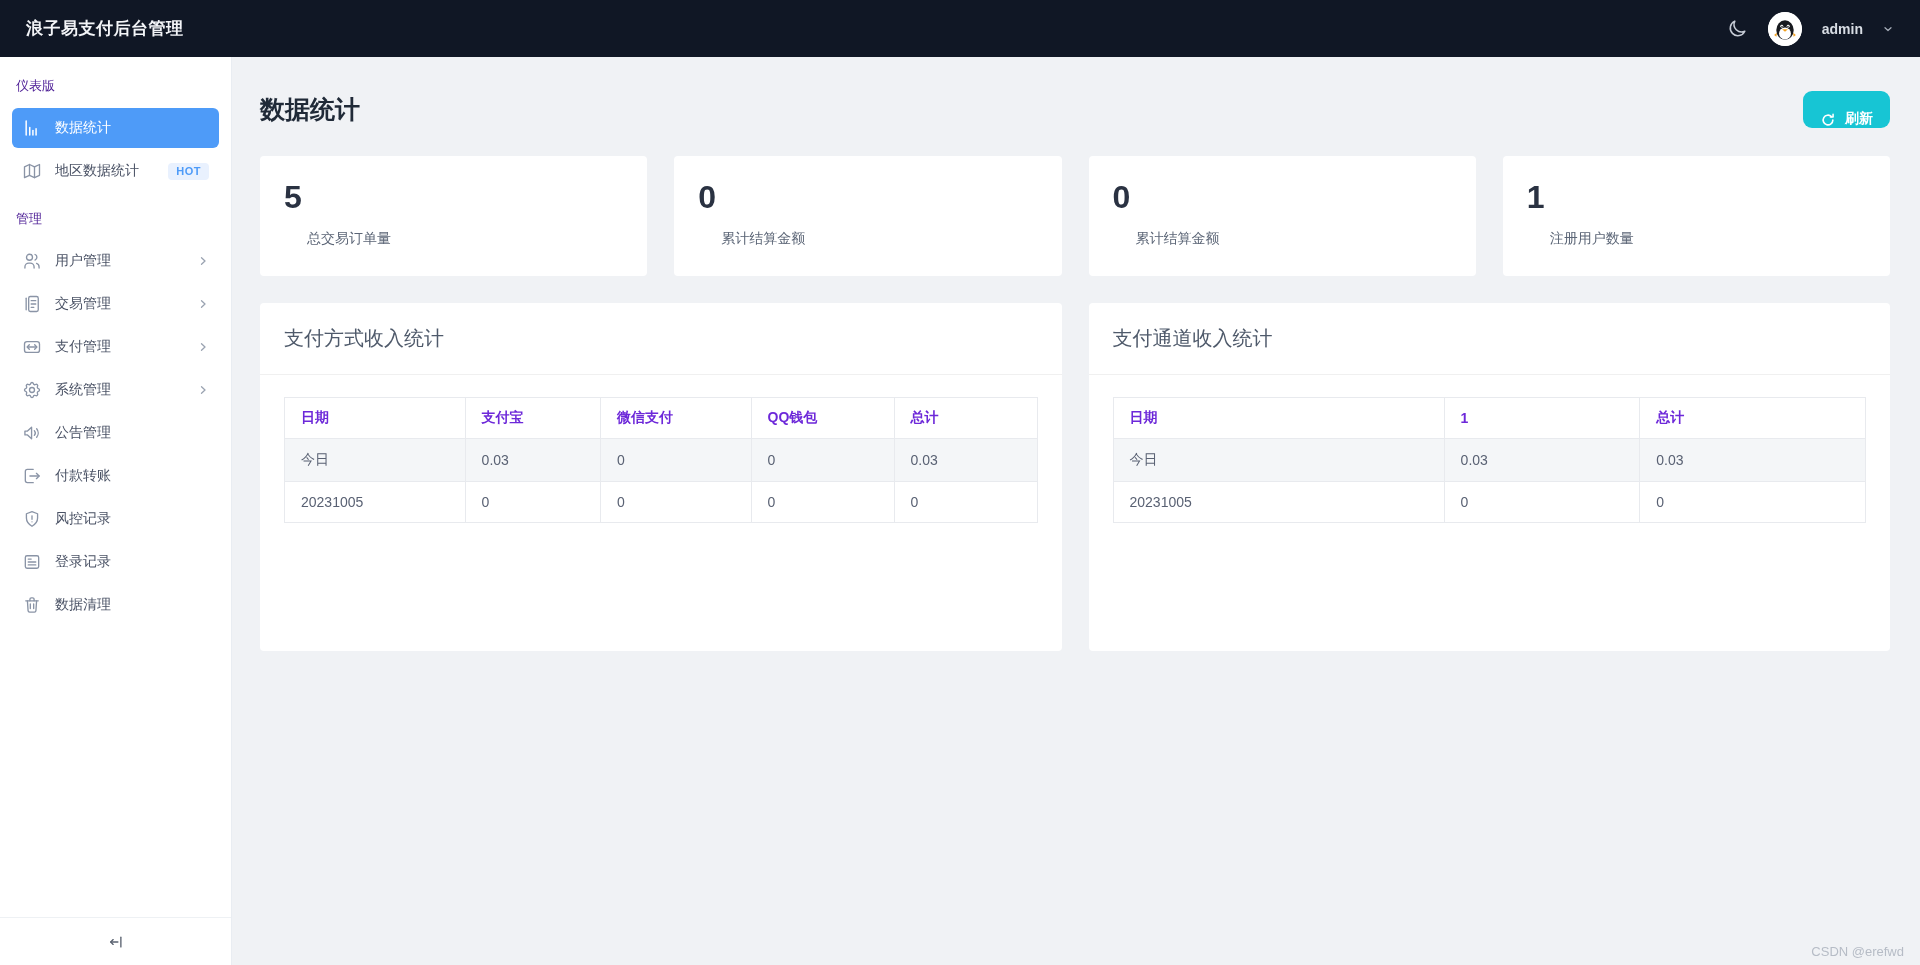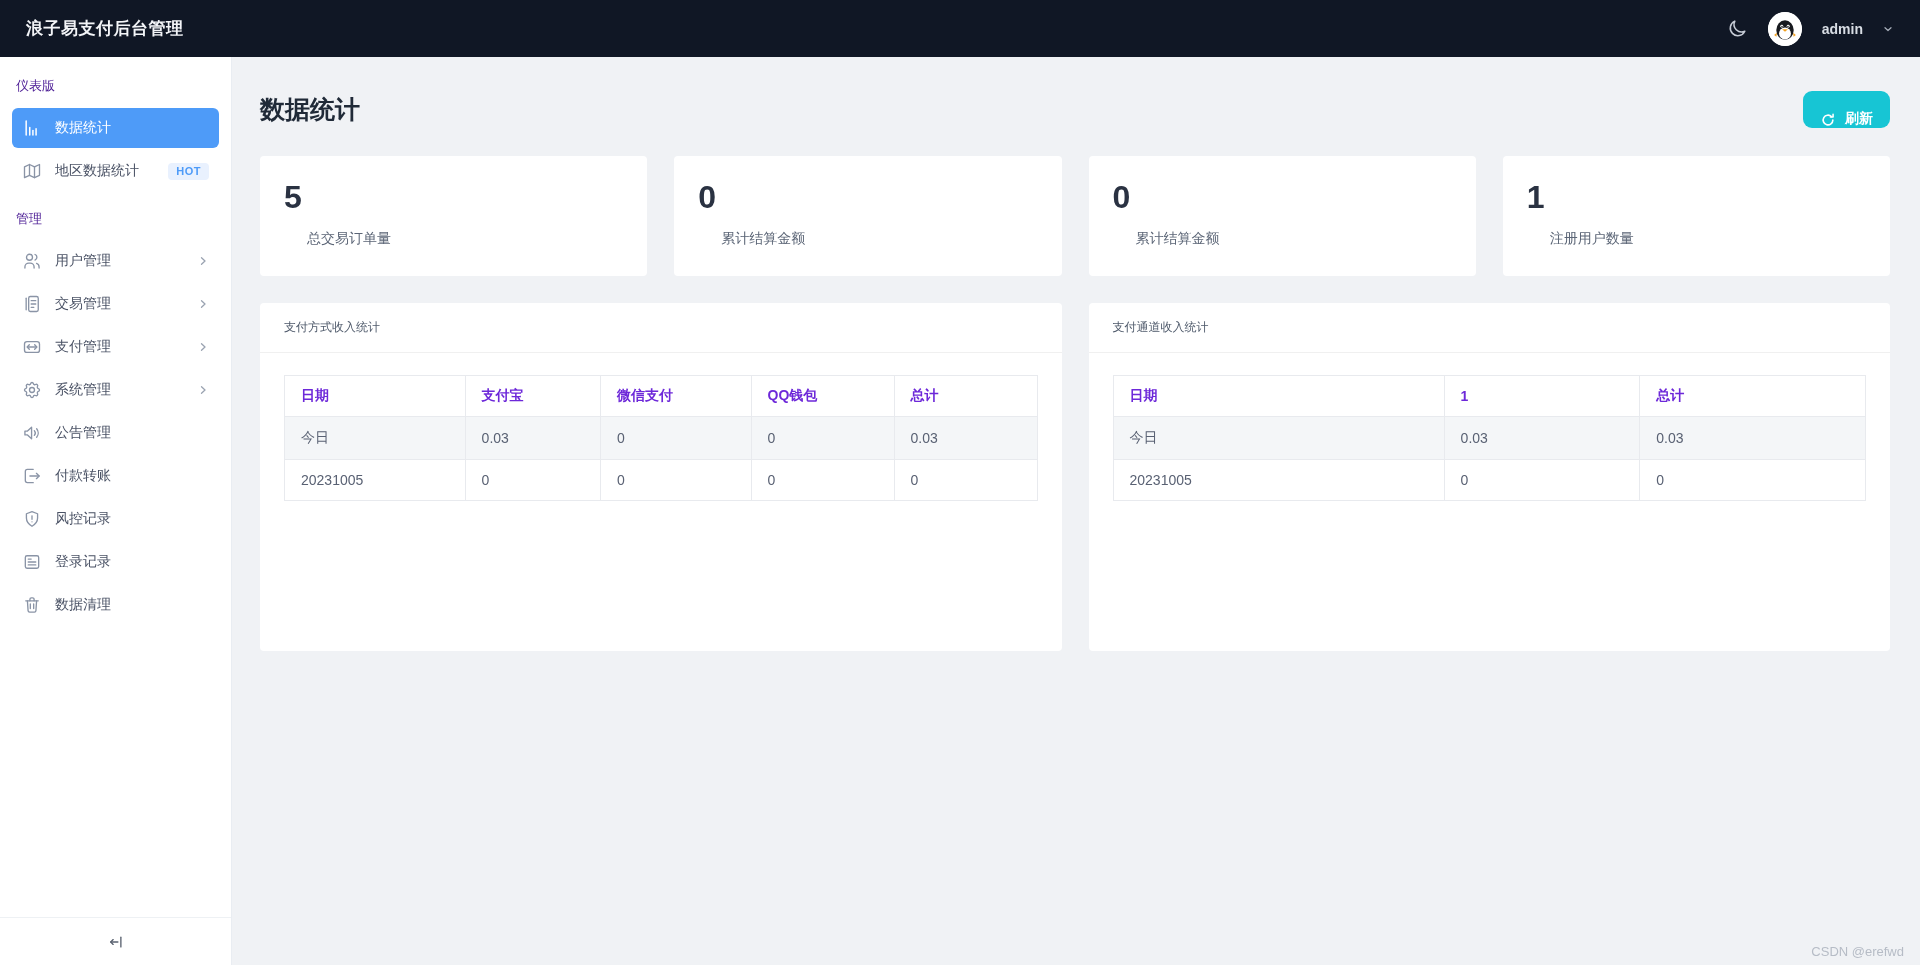--- a/index.html
+++ b/index.html
@@ -71,22 +71,22 @@
   .refresh-btn svg { display:block; }
 
   .stat-row { display:grid; grid-template-columns:repeat(4,1fr); gap:27px; margin-bottom:27px; }
   .stat-card { background:#fff; border-radius:4px; padding:24px 24px 32px 24px; height:120px; }
   .stat-value { font-size:32px; font-weight:600; color:#2a3242; line-height:1.1; }
   .stat-label { font-size:14px; color:#5b6576; margin-top:15px;margin-left:23px; }
 
   .panel-row { display:grid; grid-template-columns:1fr 1fr; gap:27px; }
   .panel { background:#fff; border-radius:4px; height:348px; overflow:hidden; }
   .panel-header {
-    padding:16px 24px; border-bottom:1px solid #f0f0f0;
-    font-size:12px; color:#4f5a6b;
+    padding:22px 24px; border-bottom:1px solid #f0f0f0;
+    font-size:20px; color:#4f5a6b;
   }
   .panel-body { padding:22px 24px; }
   table.stat-table { width:100%; border-collapse:collapse; table-layout:fixed; font-size:14px; }
   .stat-table th, .stat-table td {
     border:1px solid #e8eaee; text-align:left;
     padding:10px 16px; overflow:hidden; white-space:nowrap;
   }
   .stat-table th { color:#6d28d9; font-weight:bold; background:#fff; padding:11px 16px; }
   .stat-table tbody td { color:#596173; padding:12px 16px; }
   .stat-table tbody tr:nth-child(odd) td { background:#f4f6f8; }

